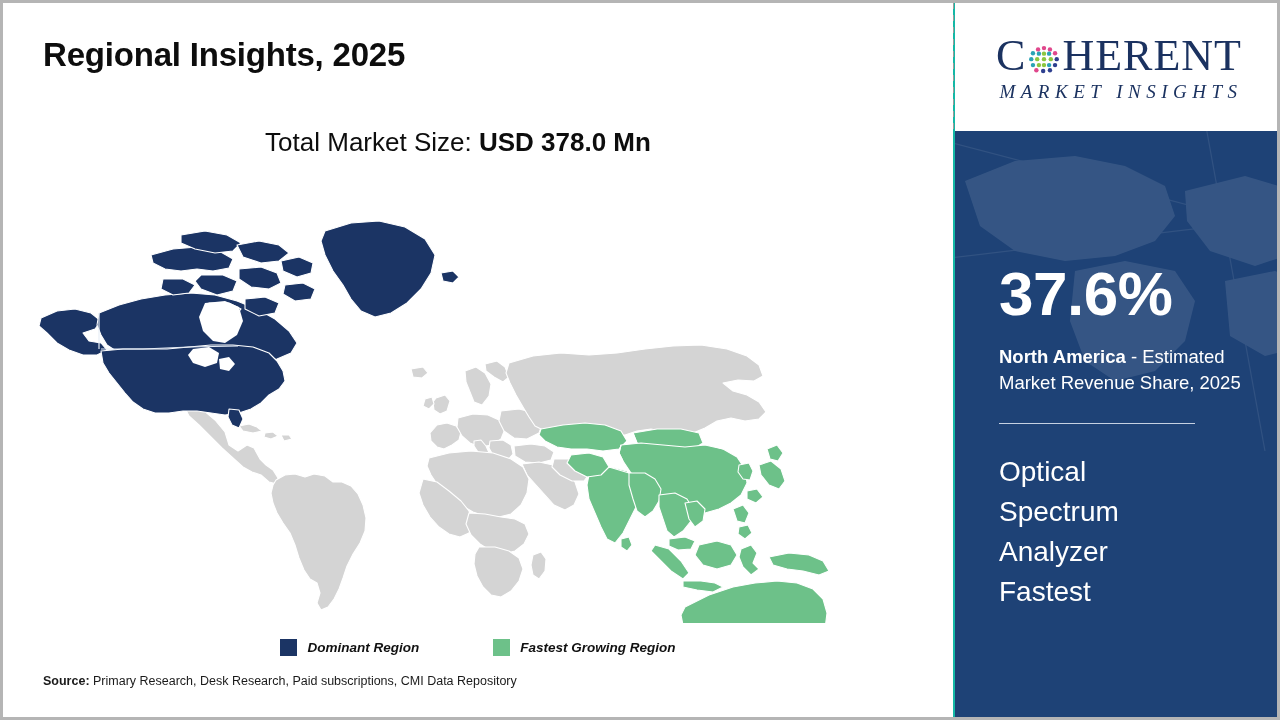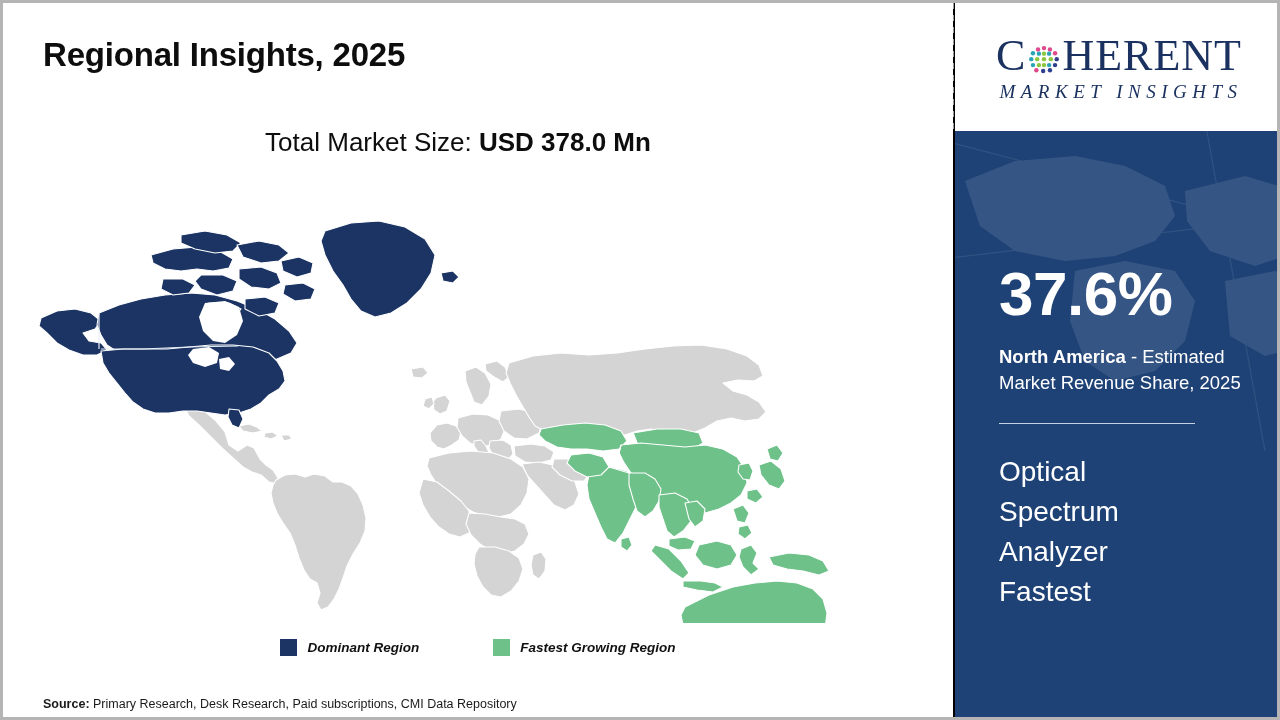--- a/index.html
+++ b/index.html
@@ -8,21 +8,21 @@
     background: #ffffff;
   }
   body {
     font-family: "Liberation Sans", sans-serif;
   }
   #page {
     position: relative;
     width: 1280px;
     height: 720px;
     overflow: hidden;
-    background: #000000;
+    background: #14b8a6;
     box-sizing: border-box;
     border: 3px solid #b5b5b5;
   }
 
   
   #left-pane {
     position: absolute;
     left: 0; top: 0;
     width: 950px;
     height: 720px;
@@ -89,21 +89,21 @@
     font-size: 13.5px;
     font-weight: bold;
     color: #111111;
     white-space: nowrap;
   }
 
   
   #source-line {
     position: absolute;
     left: 40px;
-    top: 694px;
+    top: 671px;
     font-size: 12.5px;
     color: #1a1a1a;
     white-space: nowrap;
   }
   #source-label { font-weight: bold; }
 
   
   #divider {
     position: absolute;
     left: 950px;

